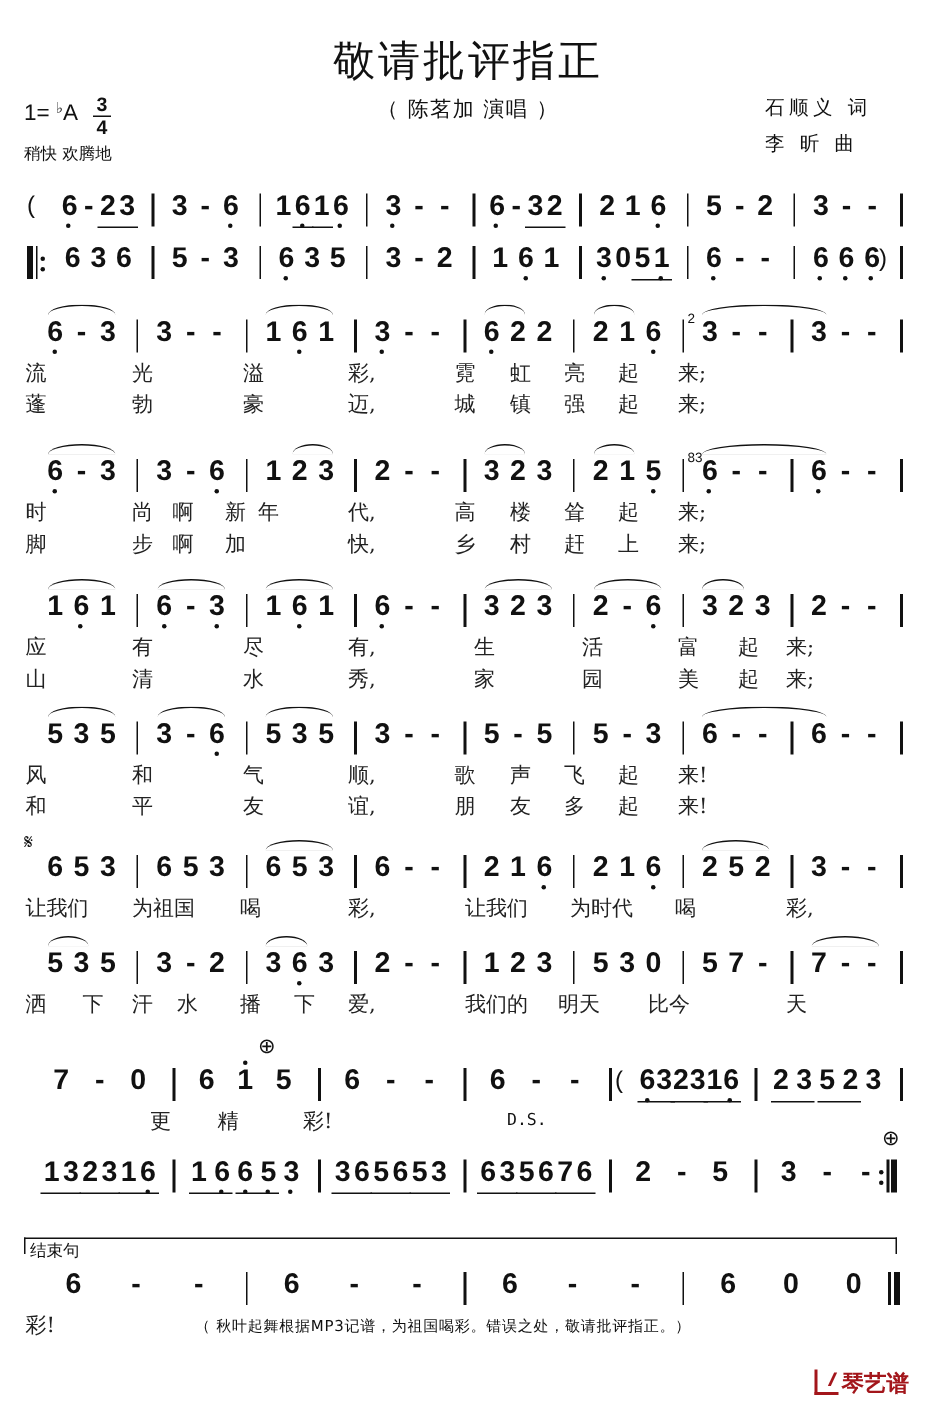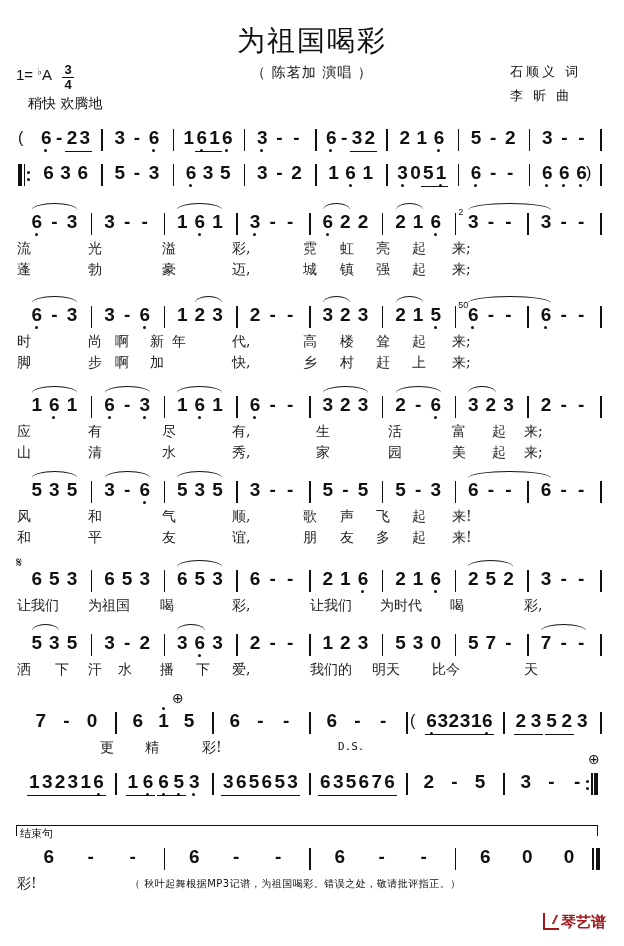--- a/index.html
+++ b/index.html
@@ -3,21 +3,21 @@
 <meta charset="utf-8">
 <style>
   html, body { margin: 0; padding: 0; background: #ffffff; }
   body { width: 624px; height: 946px; position: relative; overflow: hidden; color: #111; font-family: "DejaVu Sans", sans-serif; }
   .title { position: absolute; left: 0; width: 624px; top: 22px; text-align: center; font-size: 28px; letter-spacing: 2px; font-family: "DejaVu Sans", sans-serif; }
   .singer { position: absolute; left: 0; width: 624px; top: 64px; text-align: center; font-size: 14px; letter-spacing: 1px; }
   .key { position: absolute; left: 16px; top: 66px; font-size: 15px; font-family: "Liberation Sans", sans-serif; }
   .key .flat { font-size: 10px; vertical-align: 5px; }
   .timesig { position: absolute; left: 62px; top: 64px; font-size: 13px; font-weight: bold; text-align: center; line-height: 12px; font-family: "Liberation Sans", sans-serif; }
   .timesig .bar { display: block; width: 12px; border-top: 1px solid #111; margin: 1px 0; }
-  .tempo { position: absolute; left: 28px; top: 95px; font-size: 14px; }
+  .tempo { position: absolute; left: 16px; top: 95px; font-size: 11px; }
   .credit { position: absolute; left: 510px; font-size: 13px; letter-spacing: 3px; font-family: "DejaVu Serif", serif; }
   .row { position: absolute; left: 0; width: 624px; }
   .note { position: absolute; top: 0; font-family: "Liberation Sans", sans-serif; font-weight: bold; font-size: 19px; line-height: 22px; width: 14px; text-align: center; }
   .note.dash { font-weight: bold; }
   .dot-low { position: absolute; left: 5px; top: 22px; width: 3px; height: 3px; background: #111; border-radius: 50%; }
   .dot-high { position: absolute; left: 5px; top: -3px; width: 3px; height: 3px; background: #111; border-radius: 50%; }
   .uline { position: absolute; height: 1px; background: #111; }
   .barline { position: absolute; top: 2px; width: 1.5px; height: 22px; background: #111; }
   .repeat-start { position: absolute; top: 2px; width: 4px; height: 22px; background: #111; }
   .repeat-start-thin { position: absolute; top: 2px; width: 1px; height: 22px; background: #111; }
@@ -33,21 +33,21 @@
   .ending-box { position: absolute; left: 16px; top: 825px; width: 580px; height: 10px; border-top: 1px solid #111; border-left: 1px solid #111; border-right: 1px solid #111; }
   .ending-label { position: absolute; left: 20px; top: 826px; font-size: 11px; }
   .footnote { position: absolute; left: 130px; top: 877px; font-size: 10px; letter-spacing: 0.5px; }
   .logo { position: absolute; left: 543px; top: 913px; font-size: 15px; color: #a3161b; font-weight: bold; letter-spacing: 0px; font-family: "DejaVu Sans", sans-serif; }
   .logo .mark { display: inline-block; width: 14px; height: 15px; border-left: 2px solid #a3161b; border-bottom: 2px solid #a3161b; vertical-align: -3px; margin-right: 2px; position: relative; }
   .logo .mark::after { content: ""; position: absolute; left: 4px; top: 2px; width: 5px; height: 9px; border-right: 2px solid #a3161b; transform: skewX(-25deg); }
 </style>
 </head>
 <body>
 
-<div class="title">为祖国喝彩</div>
+<div class="title">敬请批评指正</div>
 <div class="singer">（ 陈茗加  演唱 ）</div>
 <div class="key"><span>1= </span><span class="flat">♭</span><span>A</span></div>
 <div class="timesig"><span>3</span><span class="bar"></span><span>4</span></div>
 <div class="tempo">稍快 欢腾地</div>
 <div class="credit" style="top:63px">石顺义 词</div>
 <div class="credit" style="top:87px">李  昕 曲</div>
 
 <div id="score">
     <div class="row" style="top: 127px; height: 60px;">
       <div class="paren" style="left: 18px;">(</div>
@@ -221,21 +221,21 @@
       <div class="barline" style="left: 527.25px;"></div>
       <div class="note" style="left: 539.042px;">6<div class="dot-low"></div></div>
       <div class="note dash" style="left: 556.625px;">-</div>
       <div class="note dash" style="left: 574.208px;">-</div>
       <div class="barline" style="left: 600px;"></div>
       <div class="slur" style="left: 31.7917px; top: -8px; width: 45.1667px;"></div>
       <div class="slur" style="left: 194.875px; top: -8px; width: 27.5833px;"></div>
       <div class="slur" style="left: 322.792px; top: -8px; width: 27.5833px;"></div>
       <div class="slur" style="left: 395.542px; top: -8px; width: 27.5833px;"></div>
       <div class="slur" style="left: 468.292px; top: -8px; width: 82.75px;"></div>
-      <div class="grace" style="left: 458.292px; top: -4px;">50</div>
+      <div class="grace" style="left: 458.292px; top: -4px;">83</div>
       <div class="lyric" style="left: 17px; top: 29px;">时</div>
       <div class="lyric" style="left: 88px; top: 29px;">尚</div>
       <div class="lyric" style="left: 115px; top: 29px;">啊</div>
       <div class="lyric" style="left: 150px; top: 29px;">新</div>
       <div class="lyric" style="left: 172px; top: 29px;">年</div>
       <div class="lyric" style="left: 232px; top: 29px;">代,</div>
       <div class="lyric" style="left: 303px; top: 29px;">高</div>
       <div class="lyric" style="left: 340px; top: 29px;">楼</div>
       <div class="lyric" style="left: 376px; top: 29px;">耸</div>
       <div class="lyric" style="left: 412px; top: 29px;">起</div>

